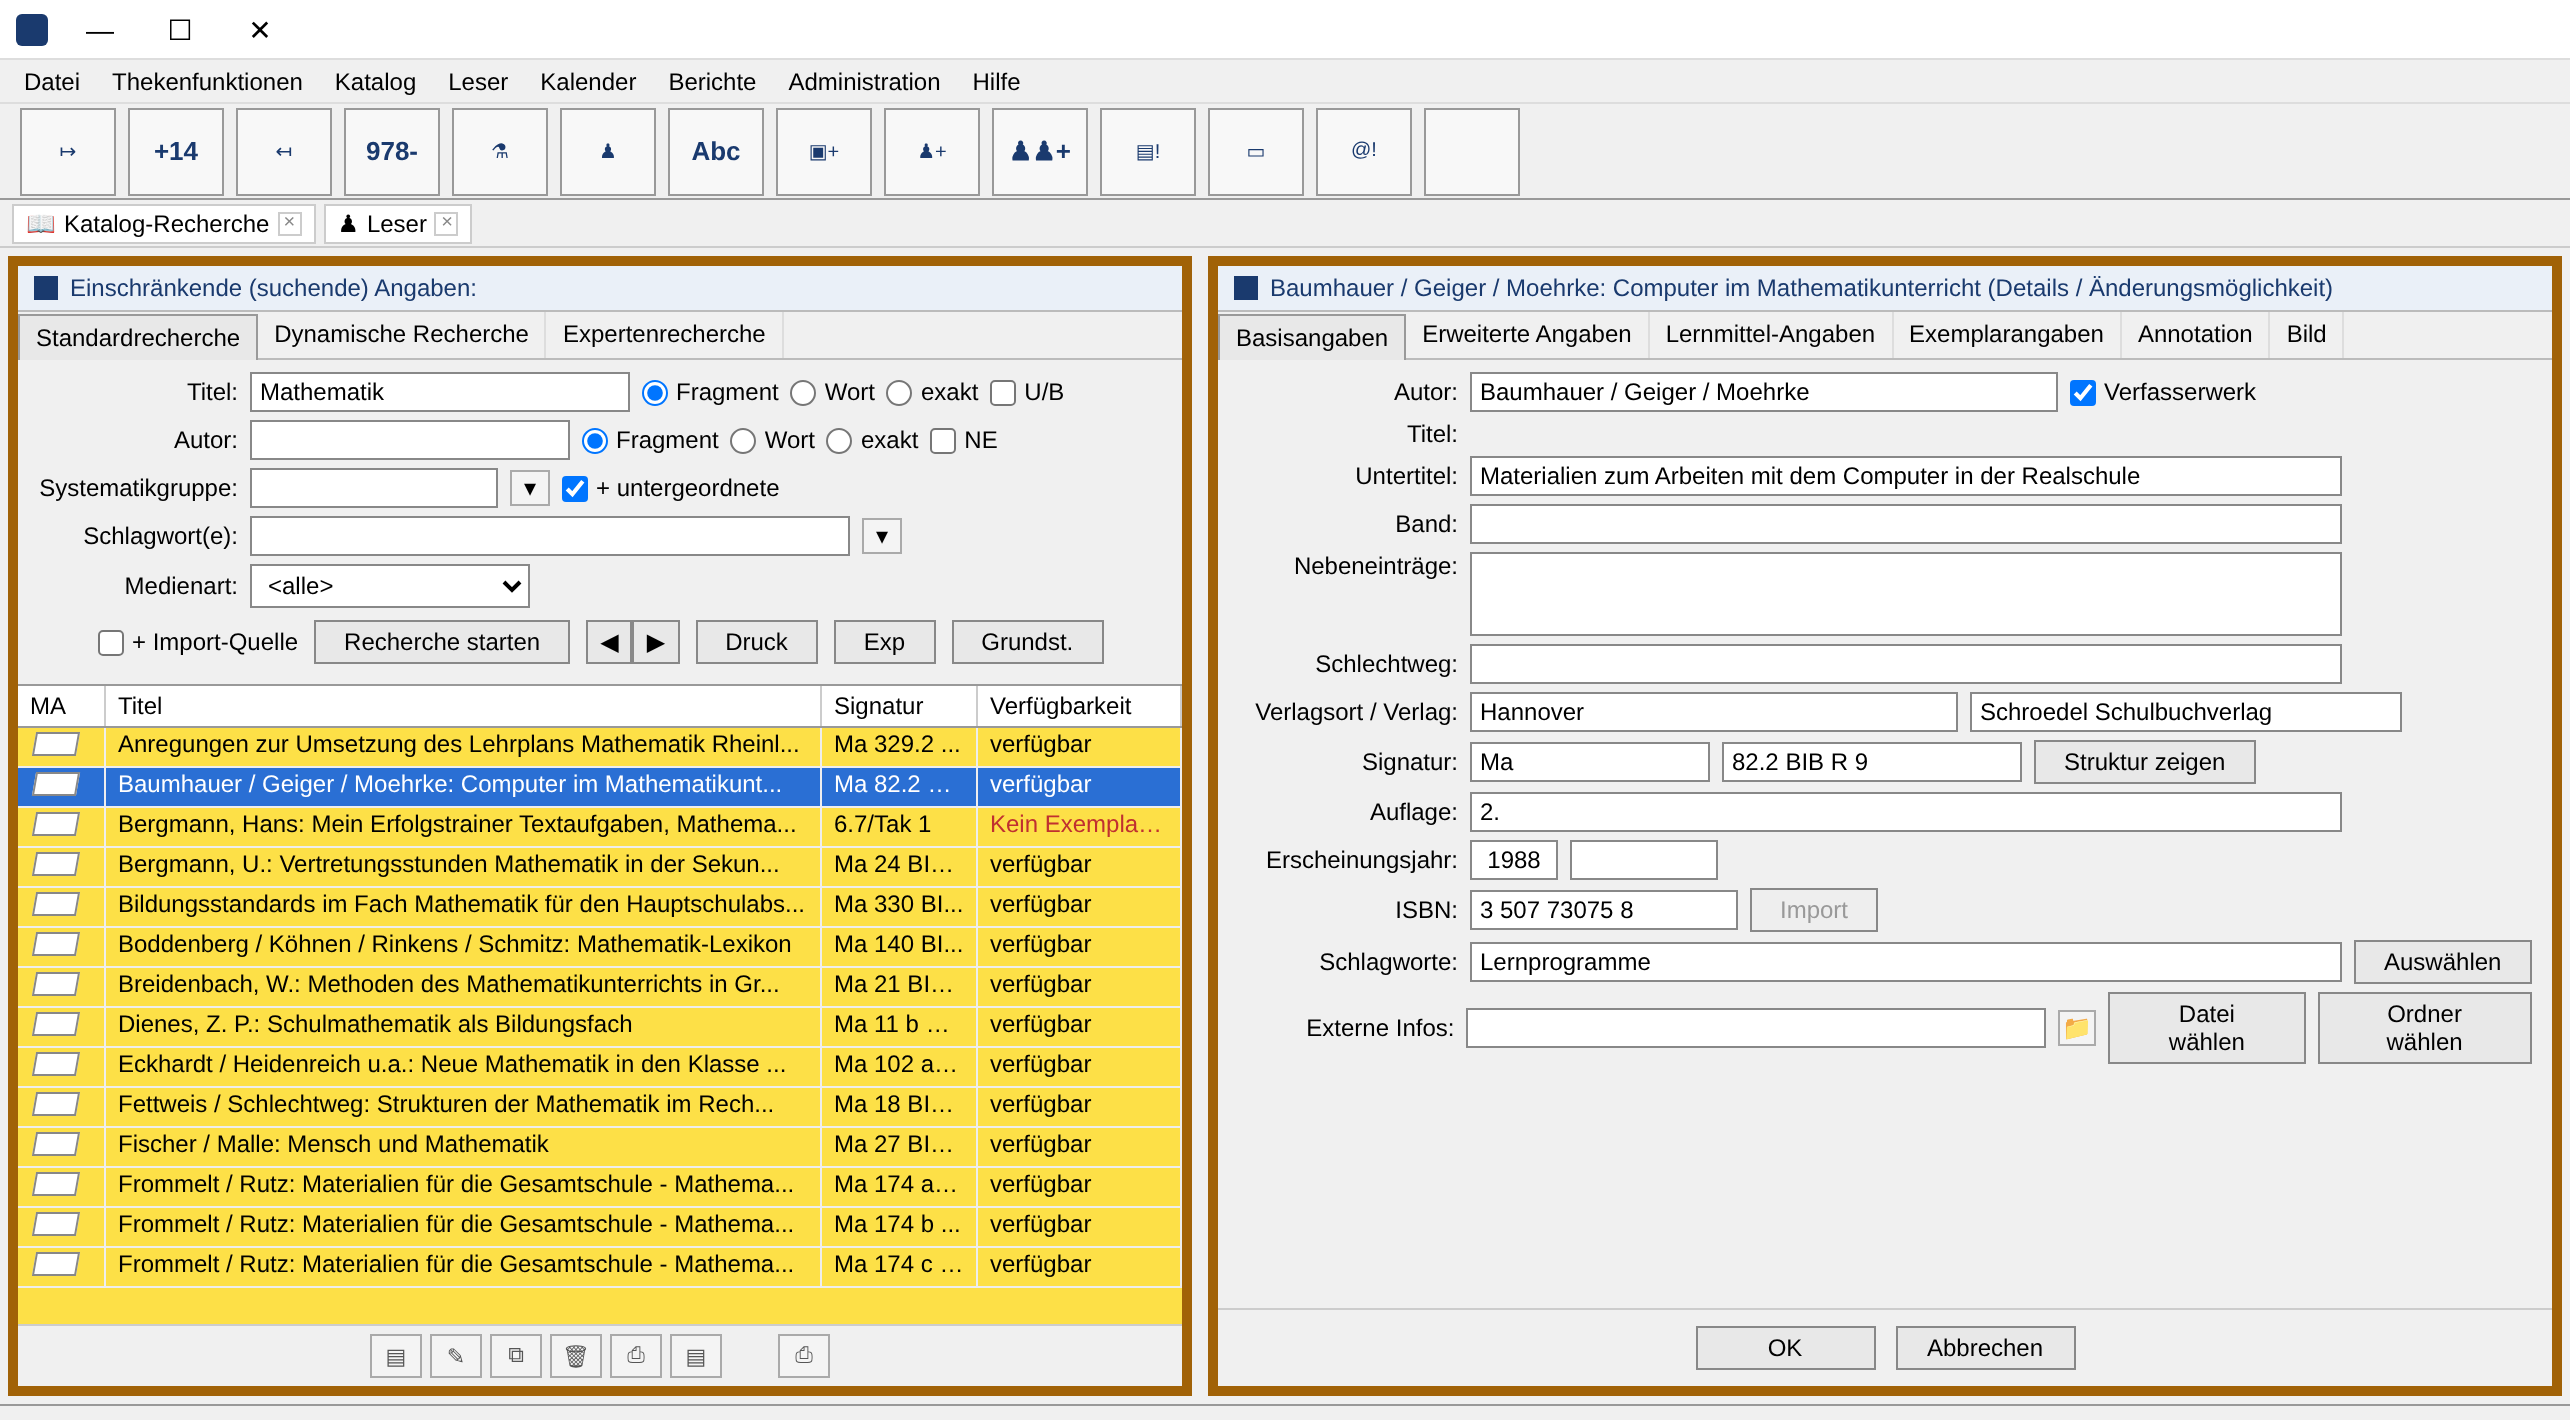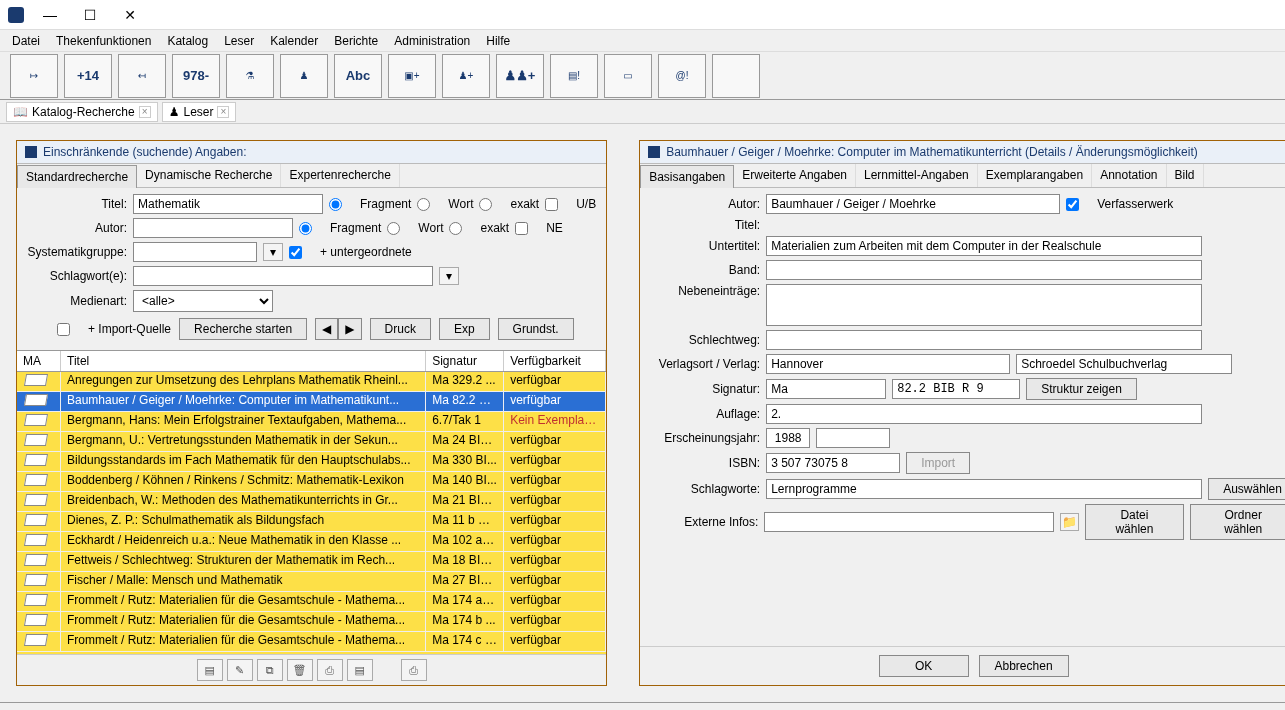--- a/index.html
+++ b/index.html
@@ -15,37 +15,37 @@
 
 .toolbar { height: 48px; background: #f0f0f0; display: flex; align-items: center; padding: 4px 10px; gap: 6px; border-bottom: 1px solid #999; }
 .toolbar .tbtn { width: 48px; height: 44px; border: 1px solid #999; background: #f8f8f8; display: flex; align-items: center; justify-content: center; font-size: 10px; color: #1a3a6e; cursor: pointer; position: relative; }
 .toolbar .tbtn.small-label { font-size: 13px; font-weight: bold; text-align: right; }
 
 .doc-tabs { height: 24px; background: #f0f0f0; display: flex; align-items: center; padding: 2px 6px; gap: 4px; border-bottom: 1px solid #ccc; }
 .doc-tab { display: inline-flex; align-items: center; padding: 2px 6px; border: 1px solid #ccc; background: #fff; gap: 4px; }
 .doc-tab .x { font-size: 10px; color: #888; cursor: pointer; border:1px solid #ccc; width:12px; height:12px; display:inline-flex; align-items:center; justify-content:center; }
 
 .main { display: flex; height: calc(710px - 30px - 22px - 48px - 24px - 8px); }
-.panel { border: 1px solid #a16207; margin: 16px; background: #f0f0f0; display: flex; flex-direction: column; }
+.panel { border: 5px solid #a16207; margin: 4px; background: #f0f0f0; display: flex; flex-direction: column; }
 .panel-left { width: 592px; }
 .panel-right { flex: 1; }
 .panel-header { background: #eaf0f8; padding: 4px 8px; color: #1a3a6e; border-bottom: 1px solid #bbb; display: flex; align-items: center; gap: 6px; }
 .panel-header .hicon { width:12px; height:12px; background:#1a3a6e; display:inline-block; }
 
 .subtabs { display: flex; background: #f0f0f0; border-bottom: 1px solid #bbb; }
 .subtab { padding: 4px 8px; cursor: pointer; border-right: 1px solid #ddd; }
 .subtab.active { background: #e8e8e8; border: 1px solid #999; border-bottom: none; position: relative; top: 1px; }
 
 .form-area { padding: 6px 10px; }
 .form-row { display: flex; align-items: center; margin-bottom: 4px; gap: 6px; }
 .form-row .lbl { width: 100px; text-align: right; }
 .form-row input[type=text], .form-row select, .form-row textarea { border: 1px solid #888; background: #fff; font: inherit; padding: 2px 4px; }
 .form-row input[type=text] { height: 20px; }
 .form-row textarea { resize: none; }
-.radio-group { display: inline-flex; align-items: center; gap: 18px; }
+.radio-group { display: inline-flex; align-items: center; gap: 4px; }
 
 .btn { border: 1px solid #888; background: #e8e8e8; padding: 3px 14px; font: inherit; cursor: pointer; }
 .btn.disabled { color: #999; background: #eee; }
 .btn.nav { padding: 3px 6px; }
 
 .results-header { display: flex; border-top: 1px solid #999; border-bottom: 1px solid #999; background: #fff; }
 .results-header .col { padding: 3px 6px; border-right: 1px solid #ccc; }
 .col-ma { width: 44px; }
 .col-titel { flex: 1; }
 .col-sig { width: 78px; }
@@ -354,21 +354,21 @@
         <input type="text" style="width: 436px;" value="">
       </div>
       <div class="form-row">
         <span class="lbl">Verlagsort / Verlag:</span>
         <input type="text" style="width: 244px;" value="Hannover">
         <input type="text" style="width: 216px;" value="Schroedel Schulbuchverlag">
       </div>
       <div class="form-row">
         <span class="lbl">Signatur:</span>
         <input type="text" style="width: 120px;" value="Ma">
-        <input type="text" style="width: 128px; font-family: Liberation Mono, monospace;" value="82.2 BIB R 9">
+        <input type="text" style="width: 150px;" value="82.2 BIB R 9">
         <button class="btn">Struktur zeigen</button>
       </div>
       <div class="form-row">
         <span class="lbl">Auflage:</span>
         <input type="text" style="width: 436px;" value="2.">
       </div>
       <div class="form-row">
         <span class="lbl">Erscheinungsjahr:</span>
         <input type="text" style="width: 44px; text-align: center;" value="1988">
         <input type="text" style="width: 74px;" value="">

